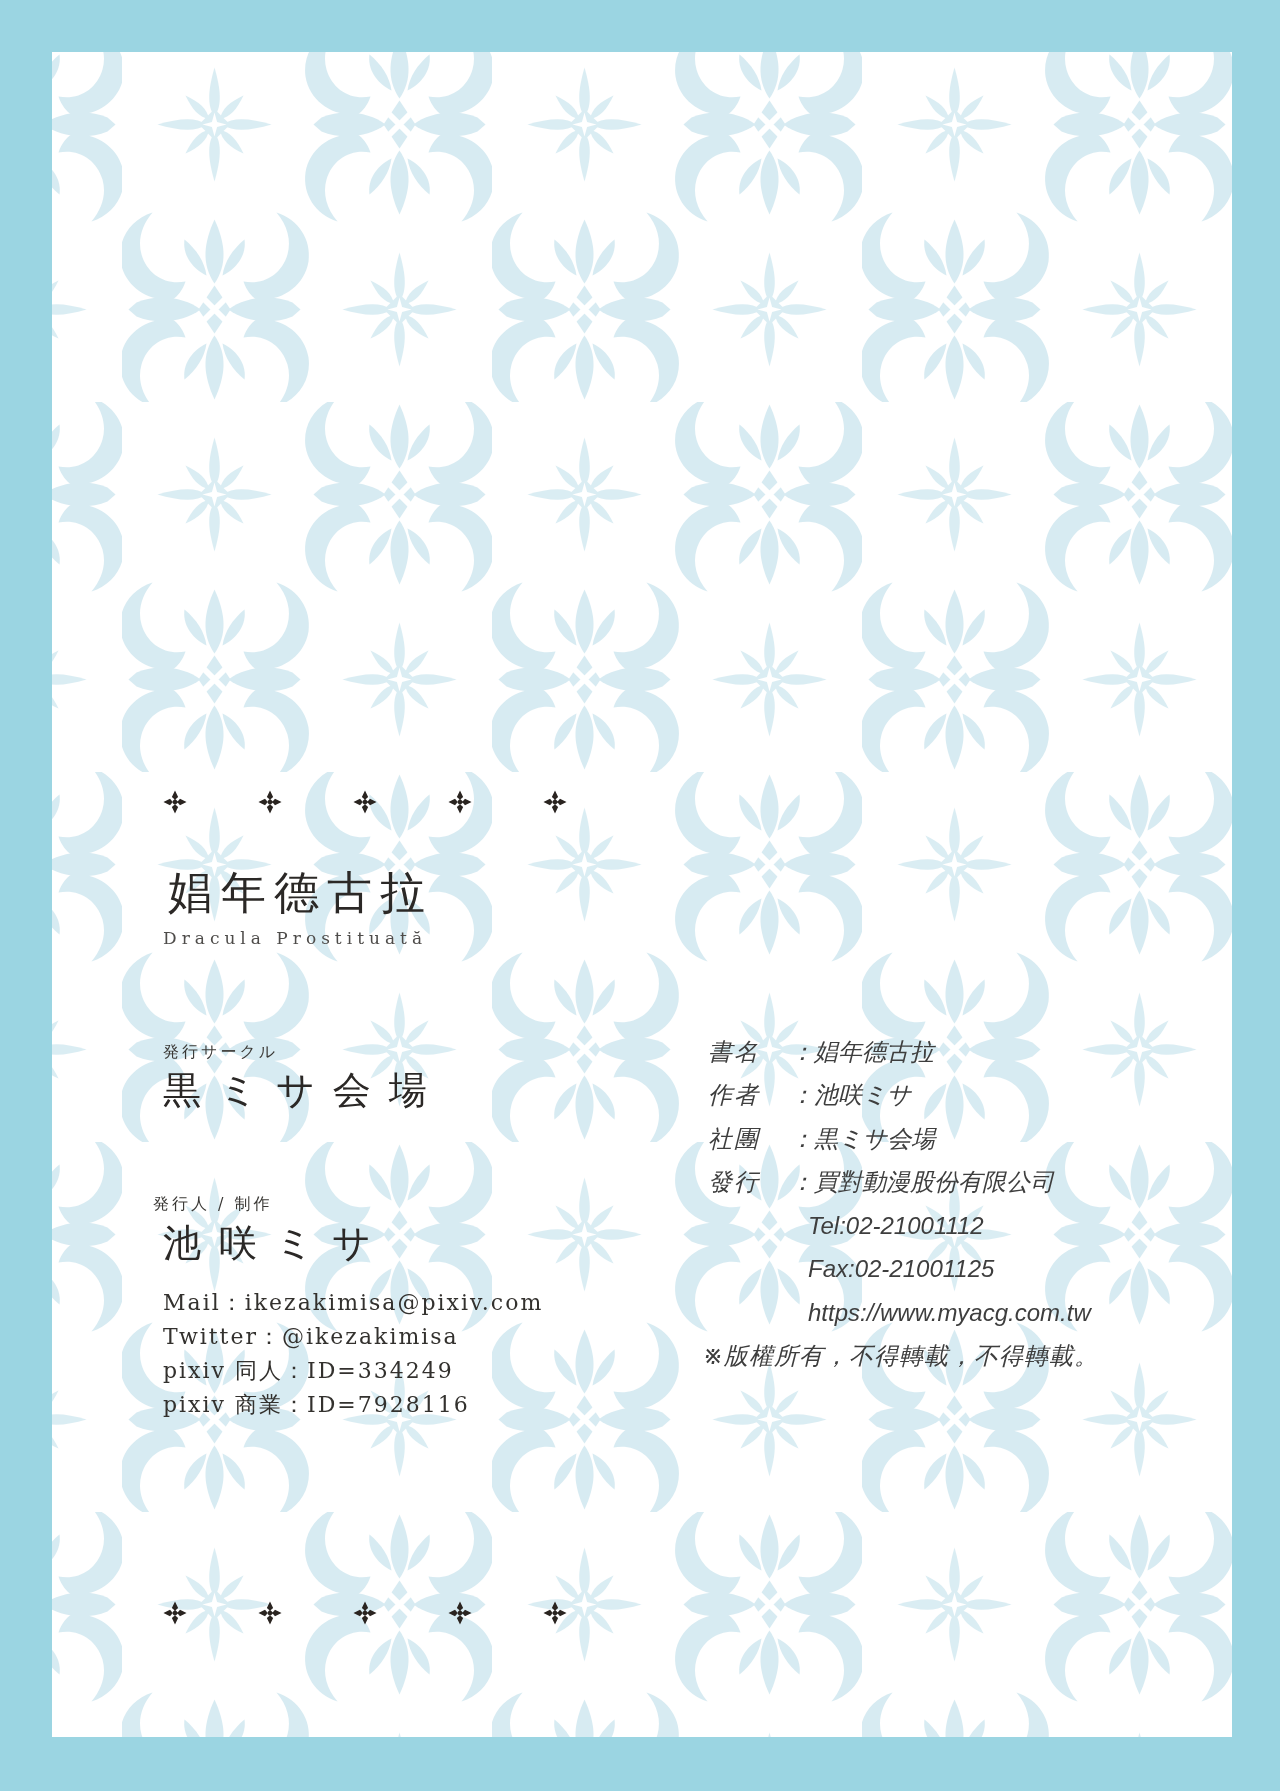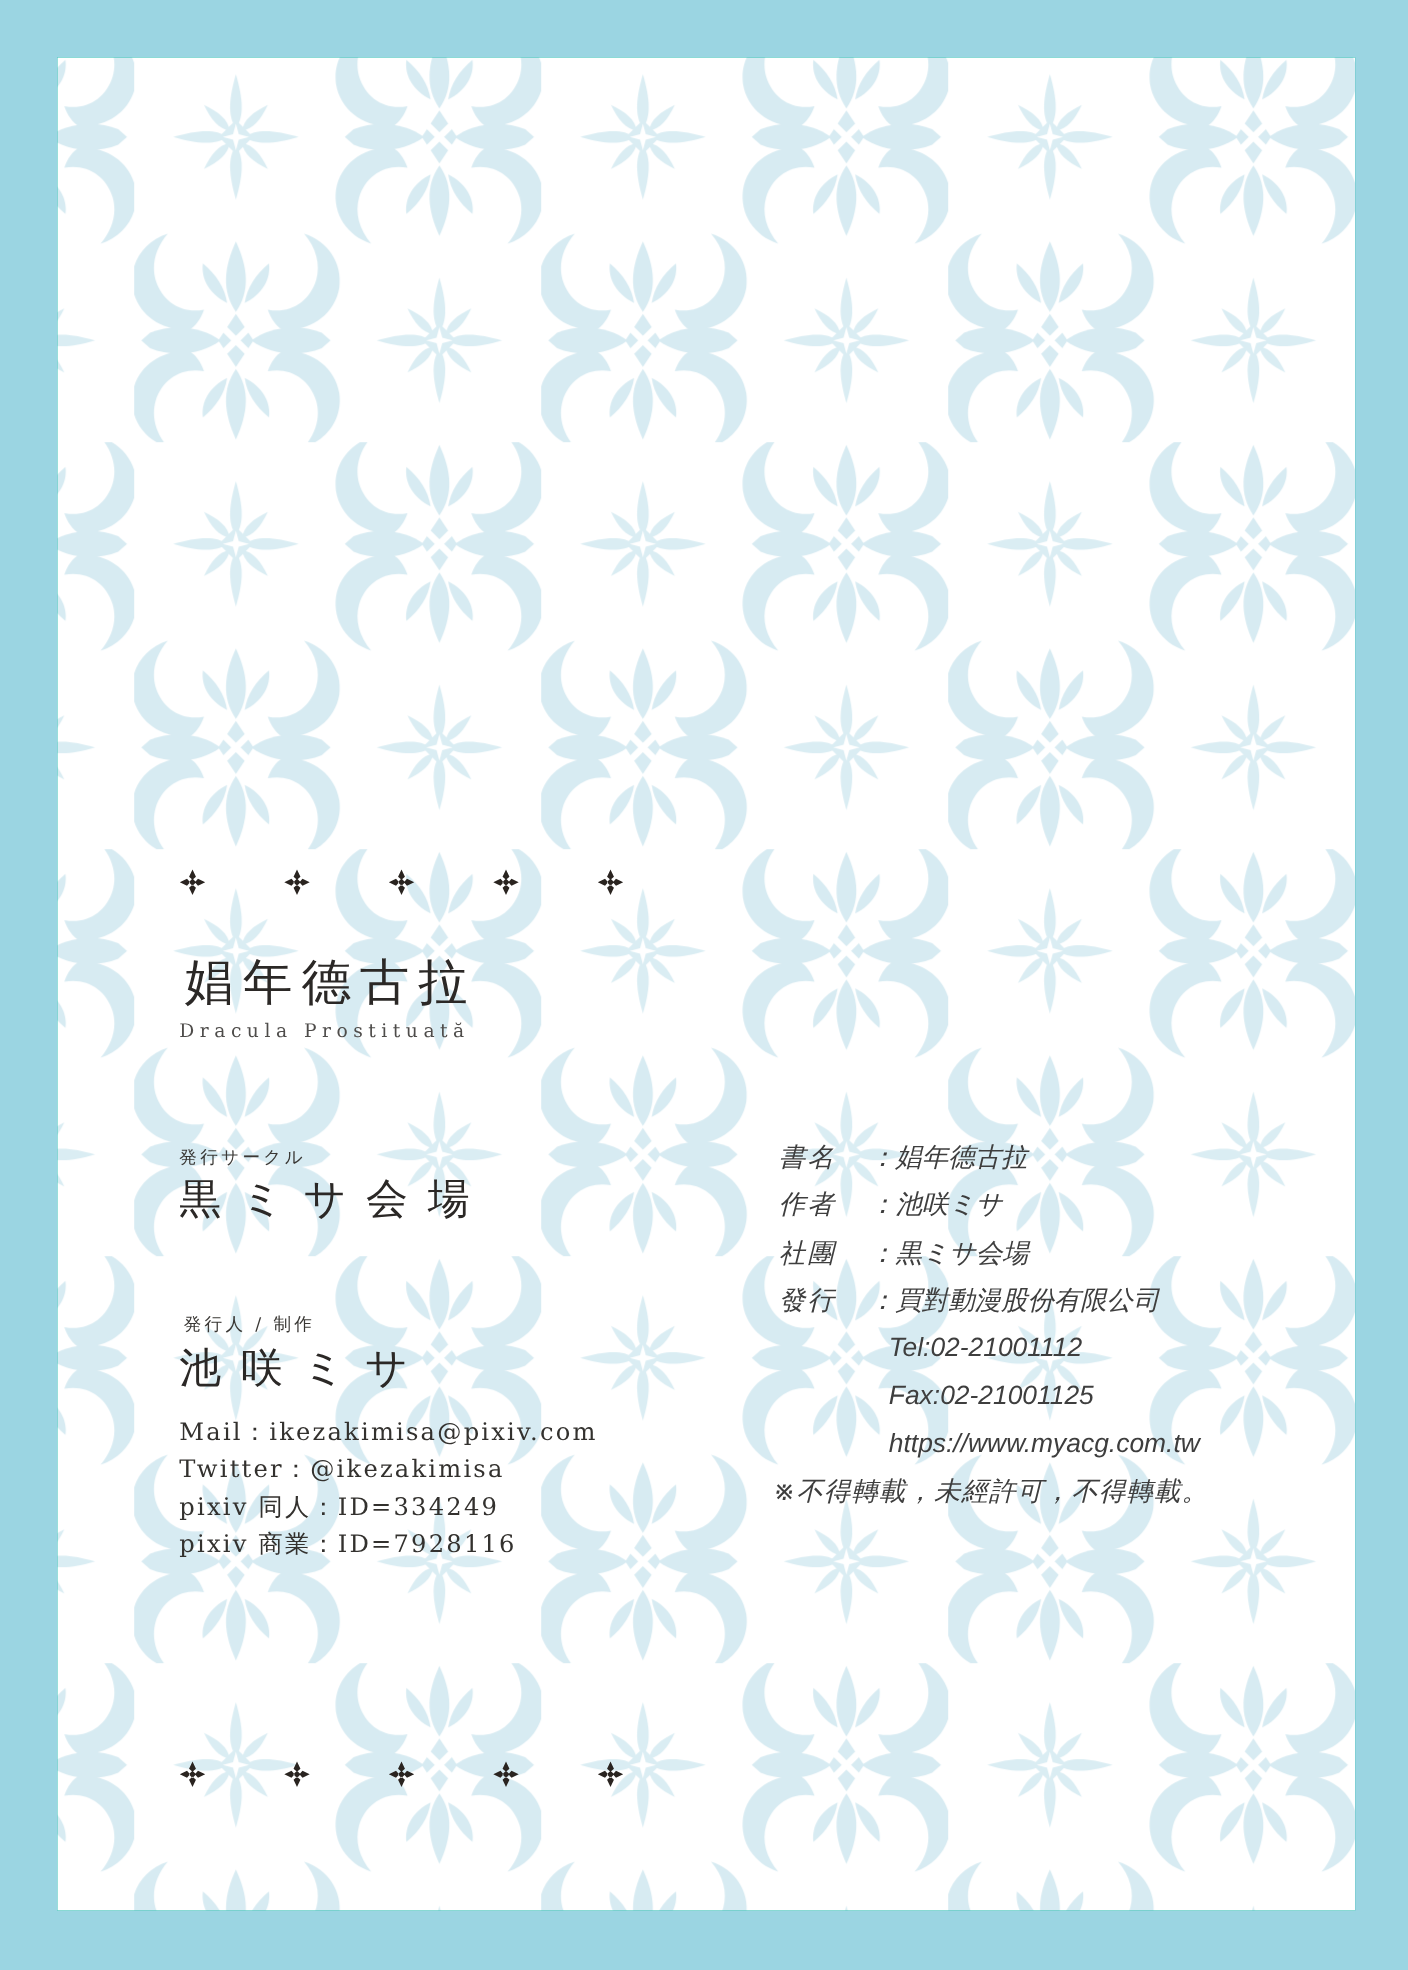--- a/index.html
+++ b/index.html
@@ -1,33 +1,33 @@
 <!DOCTYPE html>
 <html><head>
 <meta charset="utf-8">
 <style>
   html,body{margin:0;padding:0;}
   body{width:1280px;height:1791px;background:#9bd5e2;position:relative;
        font-family:"Liberation Sans","DejaVu Sans",sans-serif;}
   .stage{position:absolute;left:0;top:0;width:1280px;height:1791px;background:#9bd5e2;}
-  .panel{position:absolute;left:52px;top:52px;width:1180px;height:1685px;background:#14b8a6;overflow:hidden;}
+  .panel{position:absolute;left:52px;top:52px;width:1180px;height:1685px;background:#f9a8d4;overflow:hidden;}
   .pattern-svg{position:absolute;left:0;top:0;}
   .layer{position:absolute;left:0;top:0;width:100%;height:100%;}
   .abs{position:absolute;line-height:1;white-space:nowrap;}
   .serif{font-family:"DejaVu Serif","Liberation Serif",serif;}
   .sans{font-family:"Liberation Sans","DejaVu Sans",sans-serif;}
   .cross-row{position:absolute;display:flex;gap:71px;}
   .cross-row svg{display:block;}
   .doc-title{left:116px;top:818px;font-size:45px;letter-spacing:8px;color:#2b2826;font-weight:500;}
   .doc-subtitle{left:111px;top:878px;font-size:17px;letter-spacing:5px;color:#4e4c4a;}
   .small-label{font-size:16px;letter-spacing:3px;color:#3a3835;}
   .big-name{font-size:38px;letter-spacing:18px;color:#2b2826;}
   .lbl1{left:111px;top:992px;}
   .name1{left:111px;top:1019px;}
-  .lbl2{left:115px;top:1144px;}
+  .lbl2{left:101px;top:1144px;}
   .name2{left:111px;top:1172px;}
   .contacts{position:absolute;left:111px;top:1234px;font-size:22px;letter-spacing:2px;color:#33312e;}
   .contacts .c-line{height:34px;line-height:34px;white-space:nowrap;}
   .colophon{position:absolute;left:656px;top:978px;font-size:24px;color:#3e3e3e;font-style:italic;}
   .colophon .row{height:43.5px;display:flex;align-items:center;white-space:nowrap;}
   .colophon .row .lab{width:82px;letter-spacing:2px;}
   .colophon .row.detail{padding-left:100px;}
   .colophon .row.notice{margin-left:-5px;letter-spacing:1px;}
   .cross-row-top{left:111px;top:738px;}
   .cross-row-bottom{left:111px;top:1549px;}
@@ -137,21 +137,21 @@
             <span>黒ミサ会場</span>
         </div>
         <div class="row">
           <span class="lab">發行</span>
             <span>：</span>
             <span>買對動漫股份有限公司</span>
         </div>
         <div class="row detail">Tel:02-21001112</div>
         <div class="row detail">Fax:02-21001125</div>
         <div class="row detail">https://www.myacg.com.tw</div>
-        <div class="row notice">※不得轉載，未經許可，不得轉載。</div>
+        <div class="row notice">※版權所有，不得轉載，不得轉載。</div>
       </div>
 
       <div class="cross-row cross-row-bottom">
         <svg width="24" height="24">
             <use href="#black-cross" width="24" height="24"></use>
           </svg>
         <svg width="24" height="24">
             <use href="#black-cross" width="24" height="24"></use>
           </svg>
         <svg width="24" height="24">

